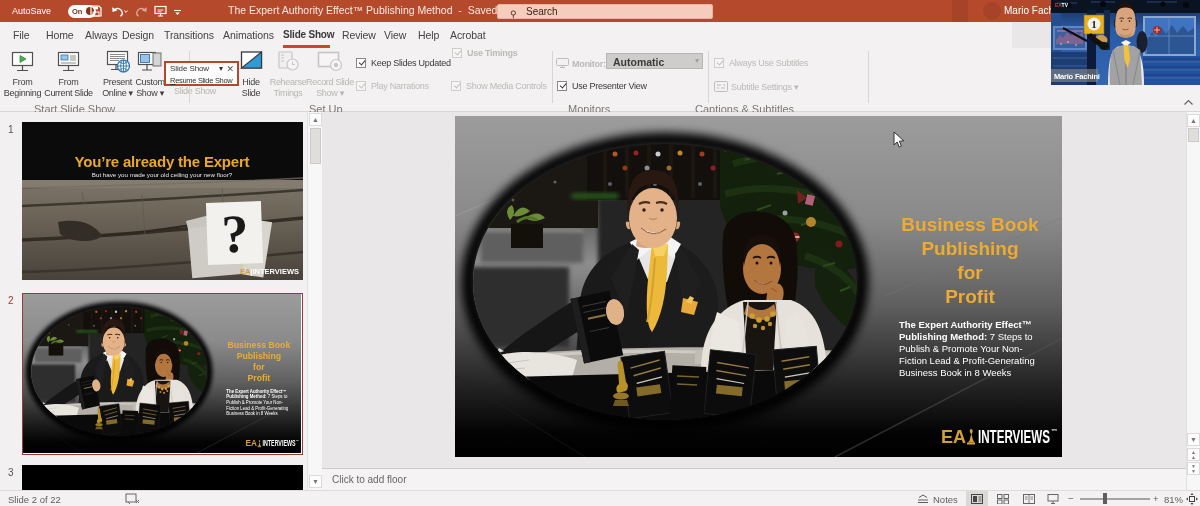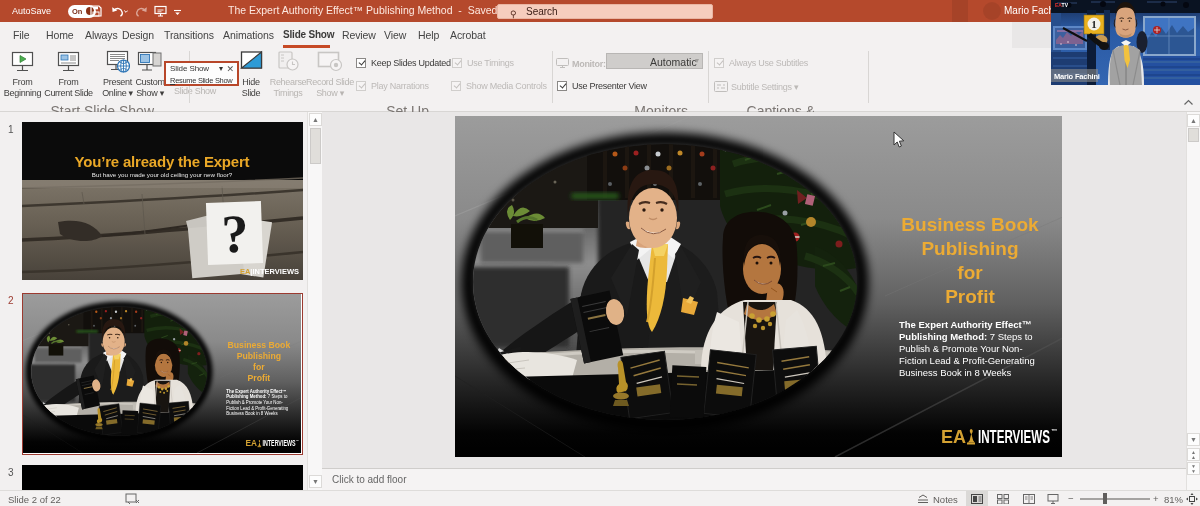--- a/index.html
+++ b/index.html
@@ -18,21 +18,21 @@
   #username { position:absolute; left:1004px; top:5px; font-size:10px; color:#fff; }
   .tb-deco { position:absolute; background:rgba(0,0,0,0.08); }
   
   #tabrow { position:absolute; left:0; top:22px; width:1012px; height:26px; background:#f3f1f1; font-size:10.5px; letter-spacing:-0.1px; color:#444; }
   #tabrow .tab { position:absolute; top:7px; }
   #tabrow .sel { font-weight:bold; color:#3b3a39; font-size:10px; letter-spacing:-0.2px; }
   #tabrow .under { position:absolute; top:23px; height:2.5px; background:#c64a26; }
   
   #ribbon { position:absolute; left:0; top:48px; width:1200px; height:64px; background:#f3f1f1; border-bottom:1px solid #d8d6d4; }
   .grpdiv { position:absolute; top:3px; width:1px; height:52px; background:#d8d6d4; }
-  .grplabel { position:absolute; top:55px; font-size:14px; color:#7b7673; width:120px; text-align:right; }
+  .grplabel { position:absolute; top:55px; font-size:11px; color:#7b7673; width:120px; text-align:left; }
   .bigbtn { position:absolute; top:2px; text-align:center; font-size:9px; letter-spacing:-0.3px; color:#3f3e3d; line-height:10.5px; }
   .bigbtn svg { display:block; margin:0 auto 3px auto; }
   .bigbtn.dis { color:#b8b5b2; }
   .chk { position:absolute; font-size:9px; letter-spacing:-0.25px; color:#3b3a39; }
   .chk .box { display:inline-block; width:10px; height:10px; background:#fff; border:1px solid #8a8886; vertical-align:-2px; margin-right:5px; position:relative;}
   .chk .box:after { content:""; position:absolute; left:2px; top:1px; width:5px; height:3px; border-left:1.5px solid #3b3a39; border-bottom:1.5px solid #3b3a39; transform:rotate(-50deg);}
   .chk.dis { color:#bcb9b7; }
   .chk.dis .box { border-color:#d0cecc; background:#f6f4f4;}
   .chk.dis .box:after { border-color:#c4c1bf; }
   .ddl { position:absolute; background:#cfcdcb; border:1px solid #b8b6b4; font-size:10.5px; color:#333; }
@@ -189,33 +189,33 @@
   <div class="bigbtn dis" style="left:303px; width:54px;">
     <svg width="26" height="24" viewBox="0 0 26 24">
         <rect x="1.5" y="2.5" width="20" height="14" fill="#f6f4f4" stroke="#c8c6c4" stroke-width="1.6"></rect>
         <circle cx="19" cy="15" r="5.5" fill="#f6f4f4" stroke="#c8c6c4" stroke-width="1.2"></circle>
         <circle cx="19" cy="15" r="2.2" fill="#c8c6c4"></circle>
       </svg>
     Record Slide<br>Show ▾
   </div>
   <div class="chk" style="left:356px; top:10px;"><span class="box"></span>Keep Slides Updated</div>
   <div class="chk dis" style="left:356px; top:33px;"><span class="box"></span>Play Narrations</div>
-  <div class="chk dis" style="left:452px; top:10px;"><span class="box"></span>Use Timings</div>
+  <div class="chk dis" style="left:452px; top:0;font-weight:bold;"><span class="box"></span>Use Timings</div>
   <div class="chk dis" style="left:451px; top:33px;text-align:right;"><span class="box"></span>Show Media Controls</div>
   <div class="grpdiv" style="left:552px;"></div>
   <div class="grplabel" style="left:309px;">Set Up</div>
 
   <div class="chk dis" style="left:556px; top:10px; letter-spacing:-0.3px;font-weight:bold;">
     <svg width="13" height="10" viewBox="0 0 13 10" style="vertical-align:-1px; margin-right:3px;">
         <rect x="0.5" y="0.5" width="12" height="7" rx="1" fill="none" stroke="#c0bebc" stroke-width="1"></rect>
         <path d="M6.5 8 v1.5 M4 9.5 h5" stroke="#c0bebc" stroke-width="1"></path>
       </svg>Monitor:
   </div>
   <div class="ddl" style="left:606px; top:5px; width:97px; height:16px;">
-      <span style="position:absolute;left:6px;top:2px;font-weight:normal;color:#3b3a39;margin-left:37px;">Automatic</span>
+      <span style="position:absolute;left:6px;top:2px;font-weight:bold;color:#3b3a39;">Automatic</span>
       <span style="position:absolute;right:3px;top:2px;color:#a09e9c;font-size:8px;">▾</span>
     </div>
   <div class="chk" style="left:557px; top:33px;text-align:right;"><span class="box"></span>Use Presenter View</div>
   <div class="grpdiv" style="left:708px;"></div>
   <div class="grplabel" style="left:568px;">Monitors</div>
 
   <div class="chk dis" style="left:714px; top:10px;"><span class="box"></span>Always Use Subtitles</div>
   <div class="chk dis" style="left:714px; top:33px;">
     <svg width="14" height="11" viewBox="0 0 14 11" style="vertical-align:-2px; margin-right:3px;">
         <rect x="0.5" y="0.5" width="13" height="10" rx="1" fill="none" stroke="#c0bebc" stroke-width="1"></rect>

